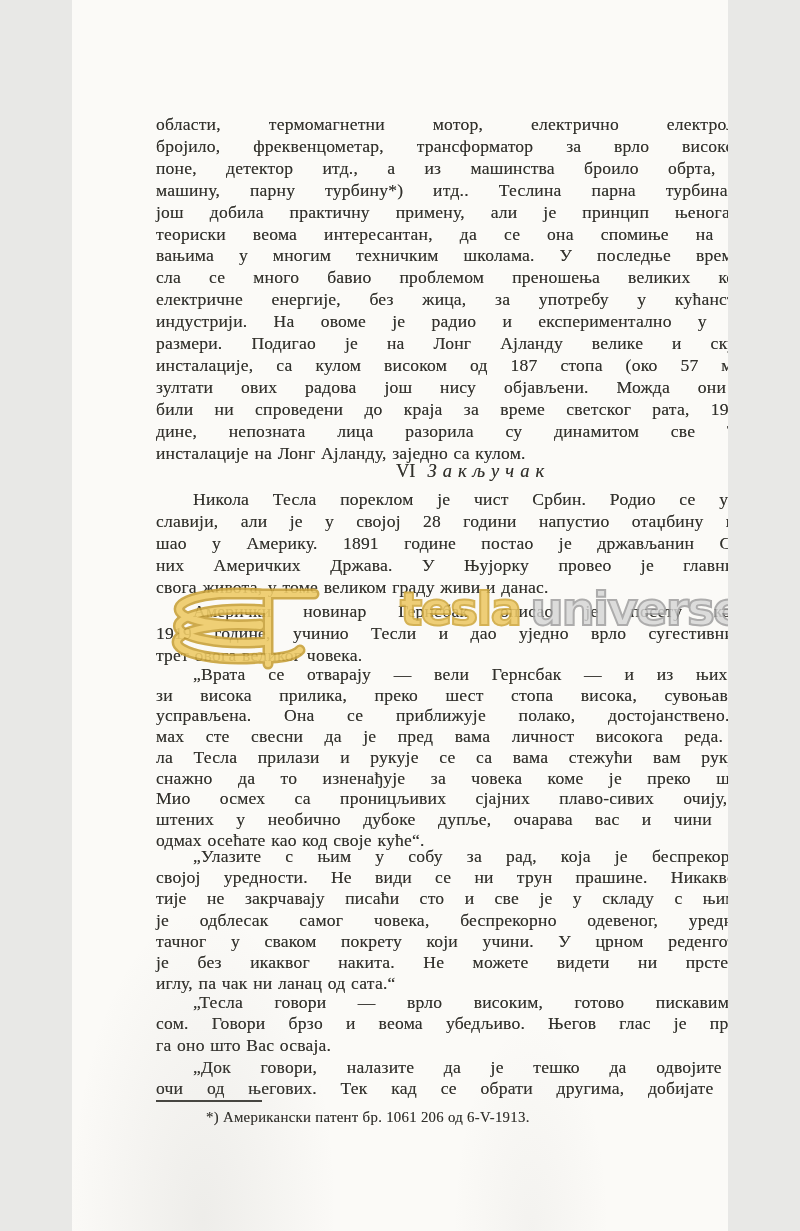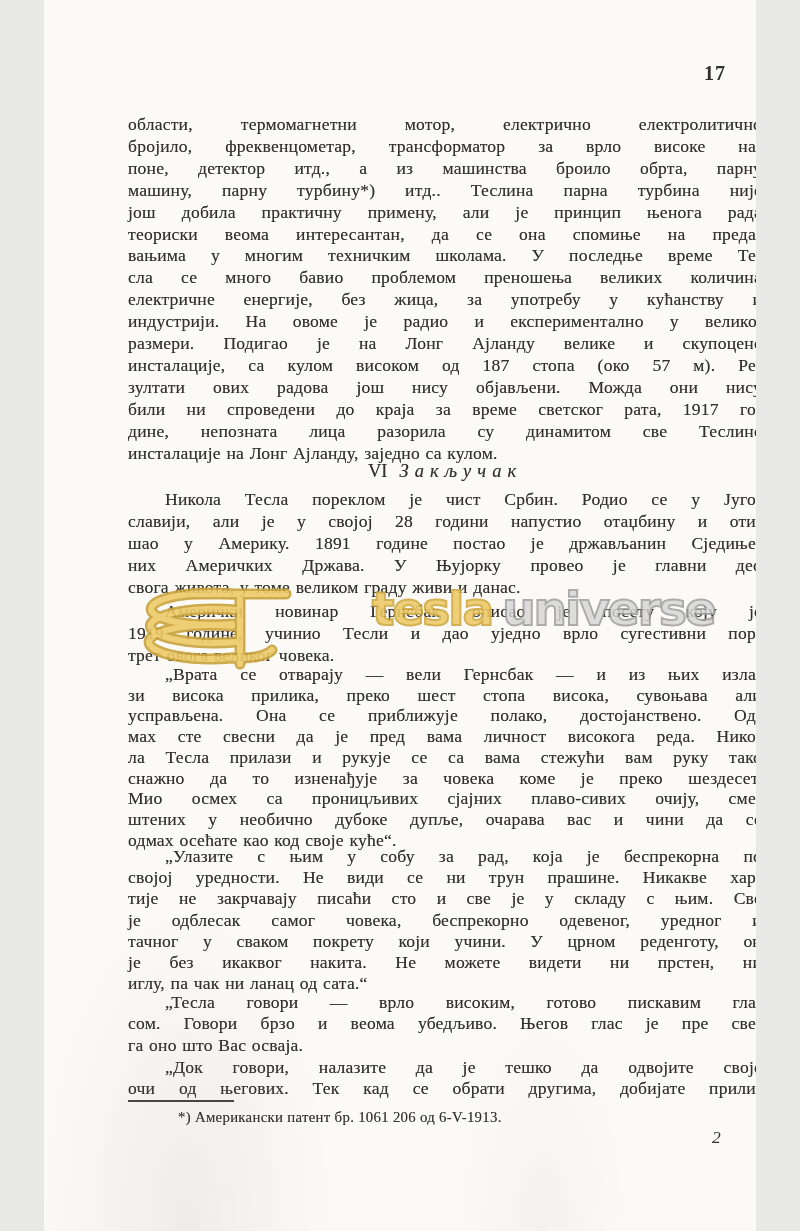--- a/index.html
+++ b/index.html
@@ -1,17 +1,17 @@
 <!DOCTYPE html>
 <html><head>
 <meta charset="utf-8">
 <style>
   html,body { margin:0; padding:0; background:#e8e8e6; }
   .page {
-    position:relative; width:712px; height:1231px; margin:0 auto;
+    position:relative; width:656px; height:1231px; margin:0 auto;
     background:#fbfaf7;
     font-family:"Liberation Serif","DejaVu Serif",serif;
     color:#32312c; overflow:hidden;
   }
   
   .page::after{
     content:""; position:absolute; inset:0; pointer-events:none;
     background:
       radial-gradient(ellipse at 20% 99%, rgba(120,120,115,.10), rgba(0,0,0,0) 18%),
       radial-gradient(ellipse at 70% 100%, rgba(120,120,115,.06), rgba(0,0,0,0) 12%);

